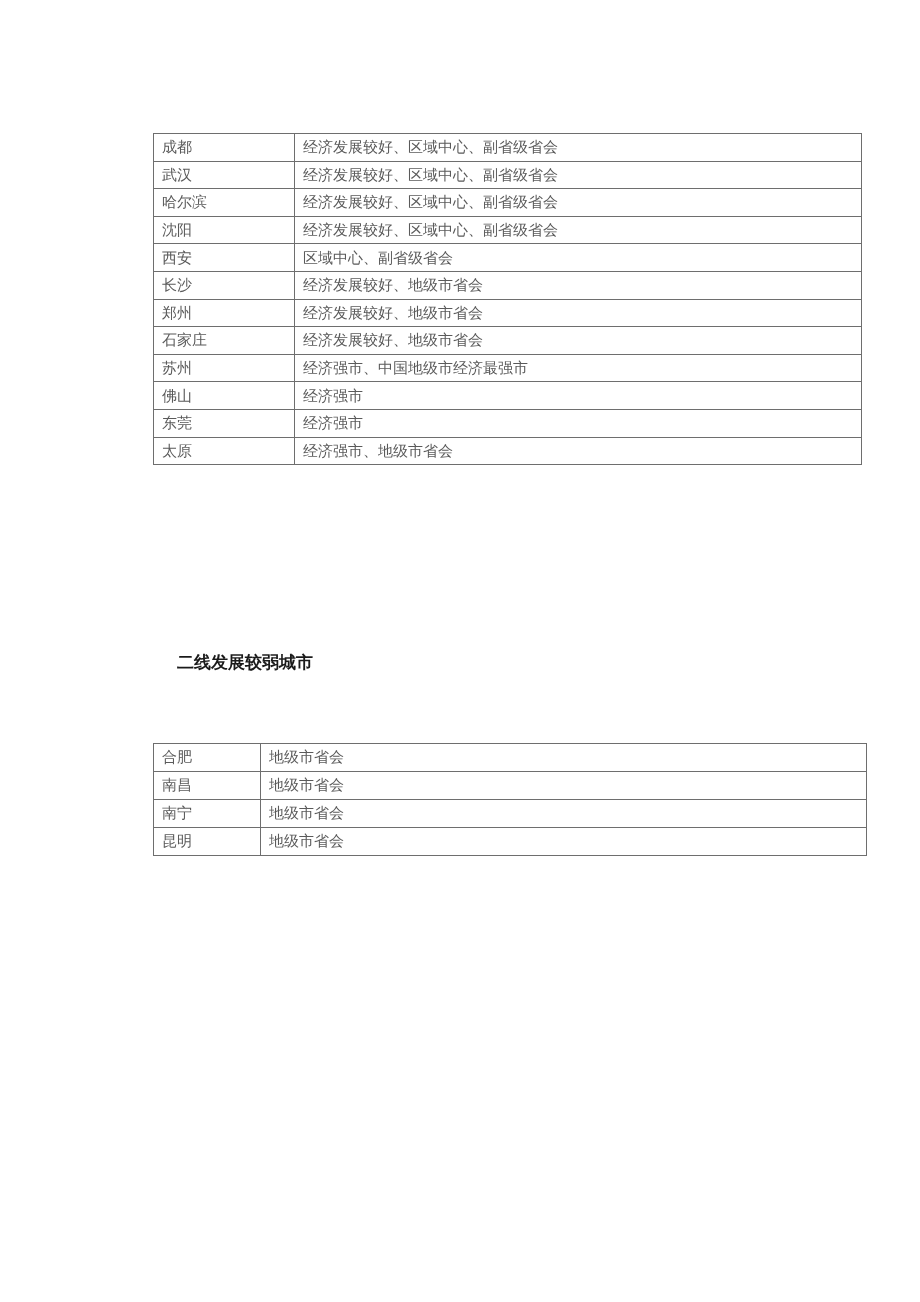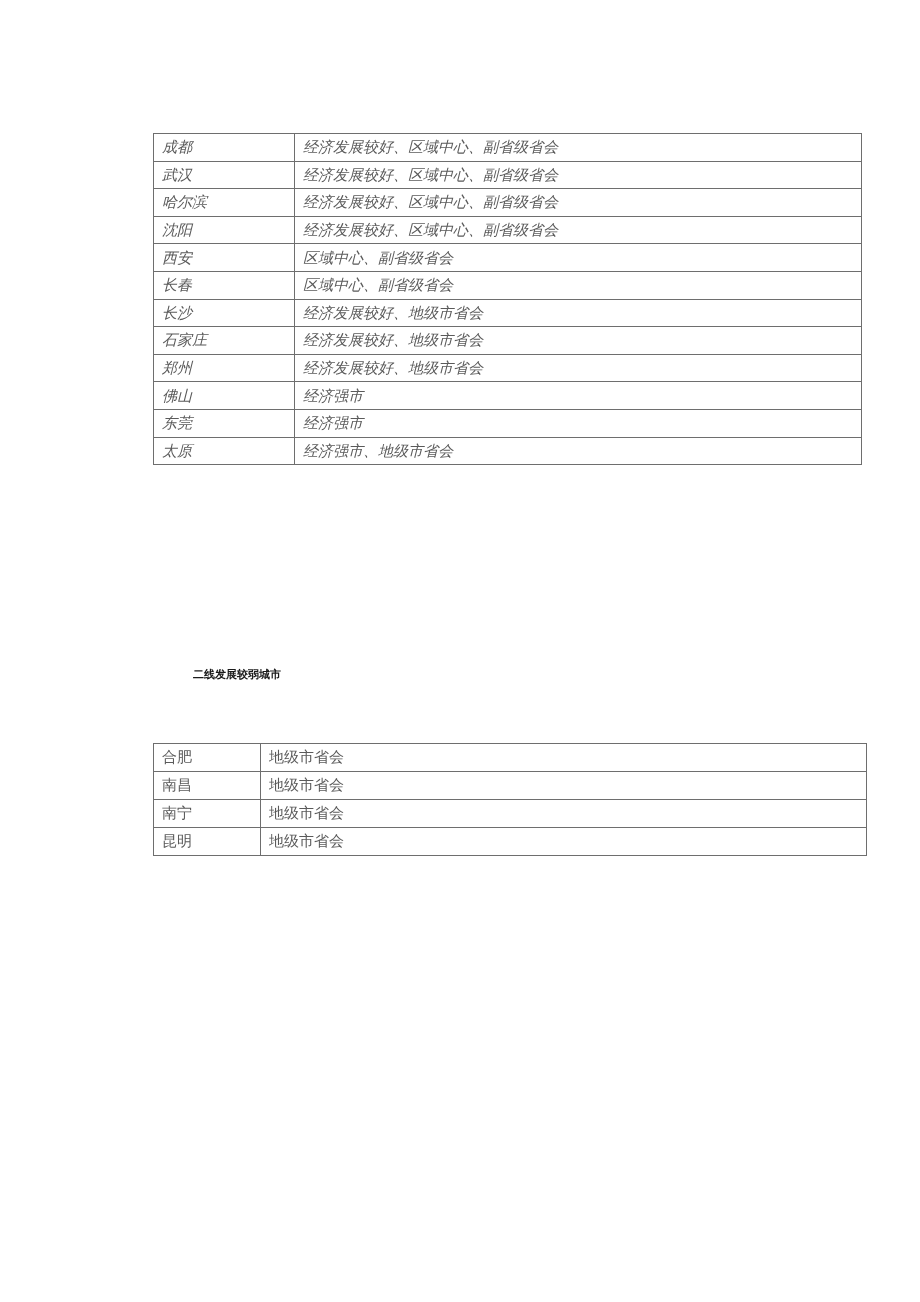--- a/index.html
+++ b/index.html
@@ -30,37 +30,37 @@
       overflow: hidden;
       color: #5a5a5a;
       box-sizing: border-box;
     }
     #table-first {
       left: 153px;
       top: 133px;
       width: 709px;
     }
     #table-first td.col-city { width: 141px; }
-    #table-first tr { height: 27.6px; font-style: italic; }
+    #table-first tr { height: 27.6px; }
     #table-second {
       left: 153px;
       top: 743px;
       width: 714px;
       border-radius: 23px;
     }
     #table-second td.col-city { width: 107px; }
     #table-second tr { height: 27.9px; }
     .section-heading {
       position: absolute;
       left: 177px;
       top: 651px;
-      font-size: 11px;
+      font-size: 17px;
       font-weight: bold;
       color: #1a1a1a;
-      margin: 16px;
+      margin: 0;
       letter-spacing: 0px;
     }
   </style>
 </head>
 <body>
 
 <table id="table-first" class="city-table">
   <tbody>
     <tr>
         <td class="col-city">成都</td>
@@ -76,34 +76,34 @@
       </tr>
     <tr>
         <td class="col-city">沈阳</td>
         <td>经济发展较好、区域中心、副省级省会</td>
       </tr>
     <tr>
         <td class="col-city">西安</td>
         <td>区域中心、副省级省会</td>
       </tr>
     <tr>
-        <td class="col-city">长春</td>
-        <td>区域中心、副省级省会</td>
+        <td class="col-city">长沙</td>
+        <td>经济发展较好、地级市省会</td>
       </tr>
     <tr>
-        <td class="col-city">长沙</td>
+        <td class="col-city">郑州</td>
         <td>经济发展较好、地级市省会</td>
       </tr>
     <tr>
         <td class="col-city">石家庄</td>
         <td>经济发展较好、地级市省会</td>
       </tr>
     <tr>
-        <td class="col-city">郑州</td>
-        <td>经济发展较好、地级市省会</td>
+        <td class="col-city">苏州</td>
+        <td>经济强市、中国地级市经济最强市</td>
       </tr>
     <tr>
         <td class="col-city">佛山</td>
         <td>经济强市</td>
       </tr>
     <tr>
         <td class="col-city">东莞</td>
         <td>经济强市</td>
       </tr>
     <tr>

